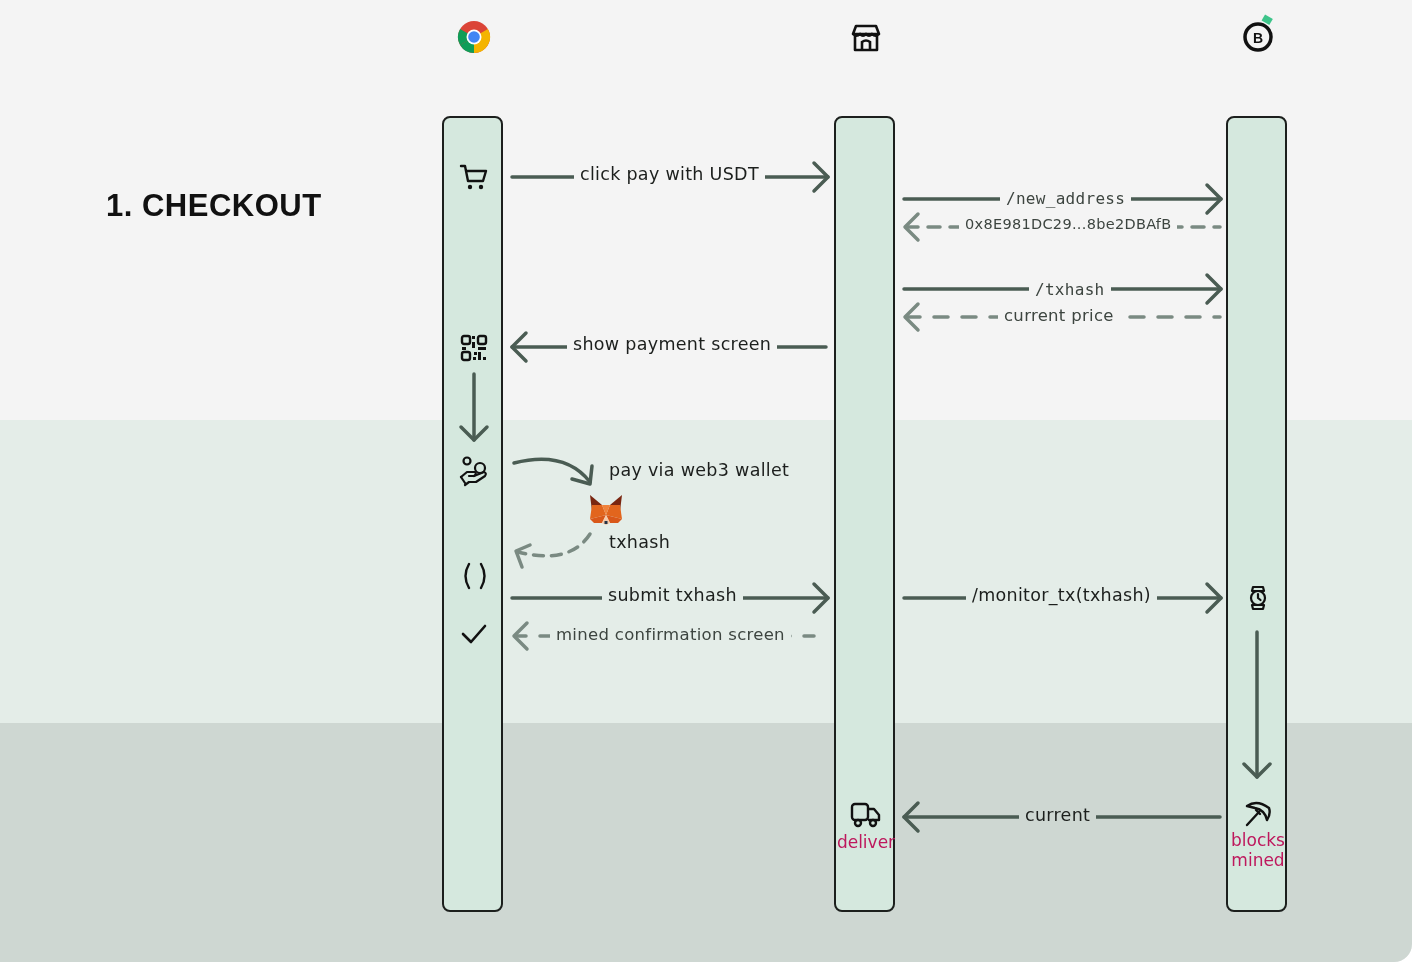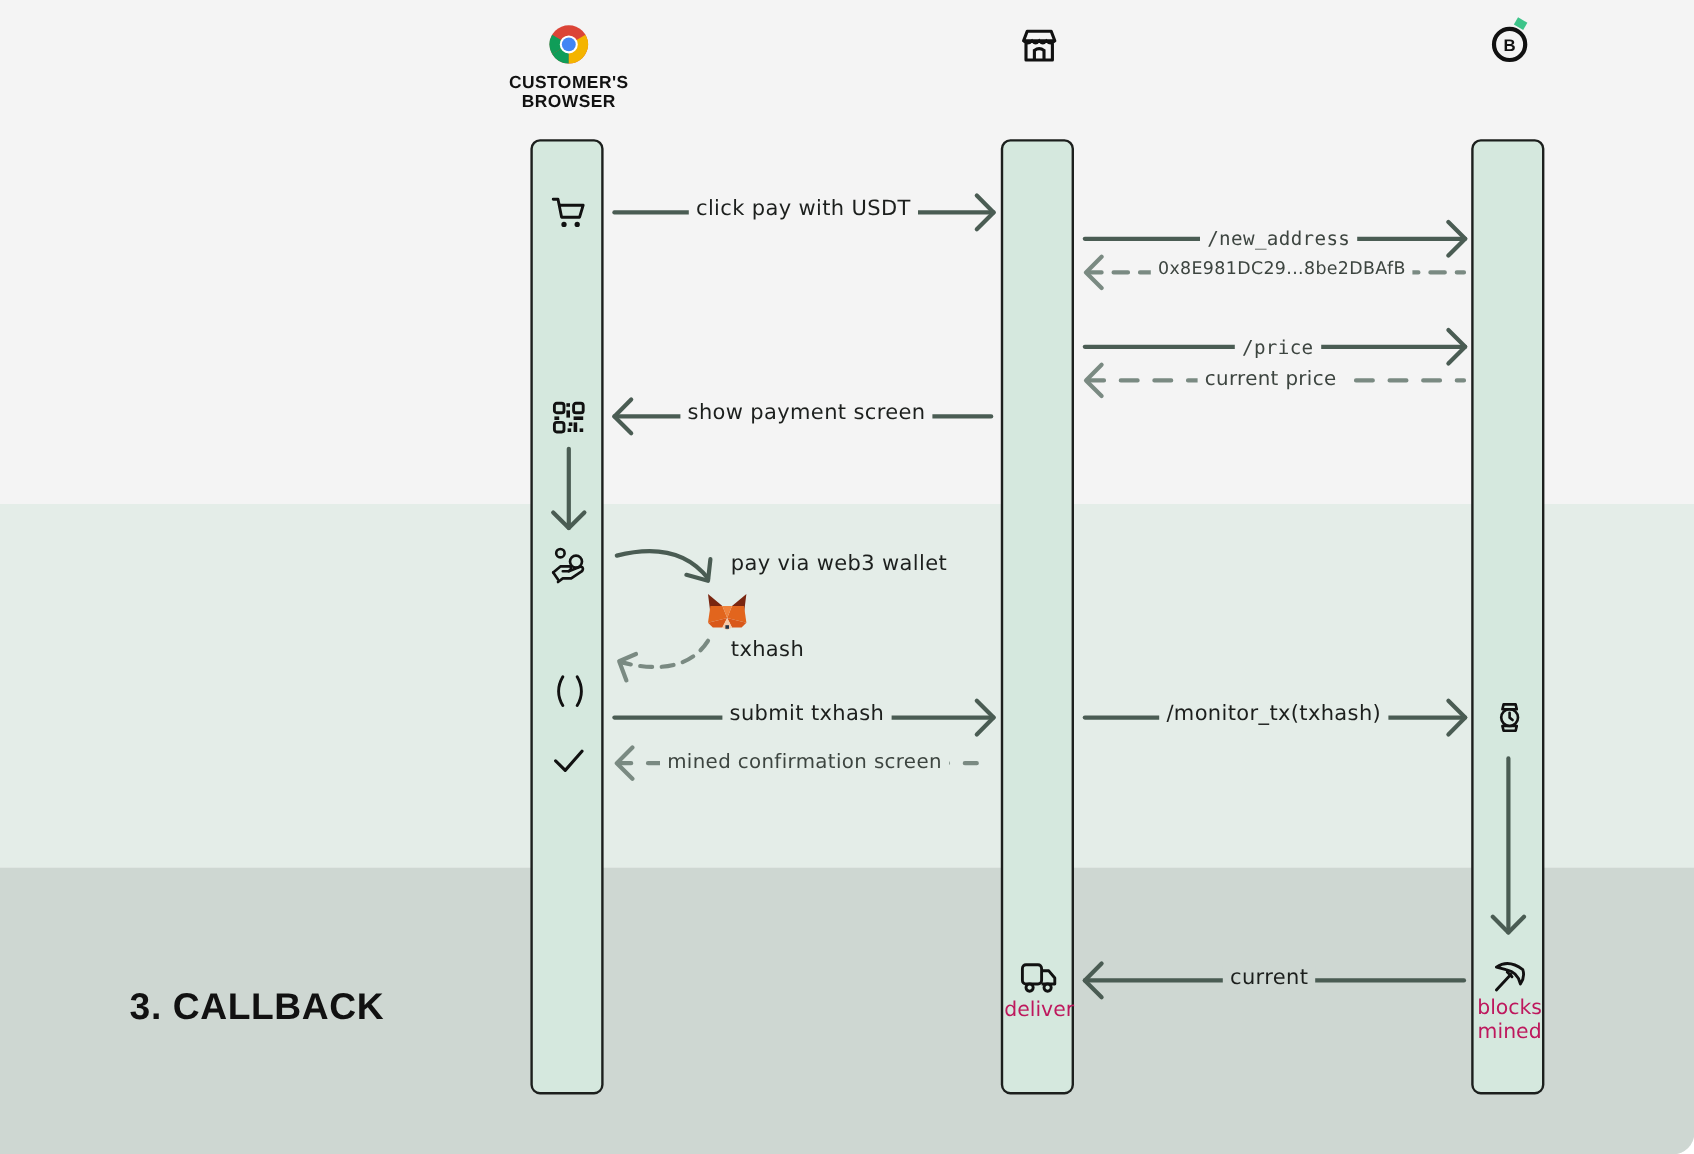--- a/index.html
+++ b/index.html
@@ -24,34 +24,30 @@
   .cap{position:absolute;font-size:17px;color:#be185d;text-align:center;line-height:20px;font-family:"DejaVu Sans",sans-serif;}
 </style>
 </head>
 <body>
 
 <div id="canvas">
   <div class="band band1"></div>
   <div class="band band2"></div>
   <div class="band band3"></div>
 
-  <div class="stage" style="left:108px;top:821px;">3. CALLBACK</div>
+  <div class="stage" style="left:106px;top:188px;">1. CHECKOUT</div>
 
   <svg class="icon" style="left:457px;top:20px;" width="34" height="34" viewBox="0 0 34 34">
     <circle cx="17" cy="17" r="16" fill="#db4437"></circle>
     <path d="M17 17 L3.1 25 A16 16 0 0 0 17 33 Z" fill="#0f9d58"></path>
     <path d="M3.1 25 A16 16 0 0 1 3.1 9 L17 17 Z" fill="#0f9d58"></path>
     <path d="M17 17 L30.9 9 A16 16 0 0 1 17 33 Z" fill="#f4b400"></path>
     <circle cx="17" cy="17" r="7.5" fill="#ffffff"></circle>
     <circle cx="17" cy="17" r="5.8" fill="#4285f4"></circle>
   </svg>
-  <div class="actor-label" style="left:374px;top:61px;">
-    <div>CUSTOMER'S</div>
-    <div>BROWSER</div>
-  </div>
 
   <svg class="icon" style="left:850px;top:22px;" width="32" height="32" viewBox="0 0 32 32">
     <path d="M6 4 H26 L29 12 H3 Z" fill="none" stroke="#111" stroke-width="2.6" stroke-linejoin="round"></path>
     <path d="M3 12 Q6.5 16 10 12 Q13 16 16 12 Q19 16 22 12 Q25.5 16 29 12" fill="none" stroke="#111" stroke-width="2.2"></path>
     <path d="M5 14 V28 H27 V14" fill="none" stroke="#111" stroke-width="2.6" stroke-linejoin="round"></path>
     <path d="M12 28 V20 Q16 17 20 20 V28" fill="none" stroke="#111" stroke-width="2.6"></path>
   </svg>
 
   <svg class="icon" style="left:1240px;top:14px;" width="40" height="40" viewBox="0 0 40 40">
     <rect x="23" y="2" width="9" height="7" fill="#3dc48a" transform="rotate(30 27 5)"></rect>
@@ -108,21 +104,21 @@
       <polyline points="530,545 516,551 522,567"></polyline>
 
       <line x1="516" y1="636" x2="826" y2="636" stroke-dasharray="10 14"></line>
       <polyline points="527,623 514,636 527,649"></polyline>
     </g>
   </svg>
 
   <div class="msg bg1" style="left:574px;top:164px;">click pay with USDT</div>
   <div class="msg mono bg1" style="left:1000px;top:189px;">/new_address</div>
   <div class="msg dim bg1" style="left:959px;top:216px;font-size:14.5px;">0x8E981DC29...8be2DBAfB</div>
-  <div class="msg mono bg1" style="left:1029px;top:280px;">/price</div>
+  <div class="msg mono bg1" style="left:1029px;top:280px;">/txhash</div>
   <div class="msg dim bg1" style="left:998px;top:306px;font-size:16.5px;">current price</div>
   <div class="msg bg1" style="left:567px;top:334px;">show payment screen</div>
   <div class="msg noback" style="left:594px;top:460px;">pay via web3 wallet</div>
   <div class="msg noback" style="left:594px;top:532px;">txhash</div>
   <div class="msg bg2" style="left:602px;top:585px;">submit txhash</div>
   <div class="msg bg2" style="left:966px;top:585px;">/monitor_tx(txhash)</div>
   <div class="msg dim bg2" style="left:550px;top:625px;font-size:16.5px;">mined confirmation screen</div>
   <div class="msg bg3" style="left:1019px;top:805px;">current</div>
 
   <svg class="icon" style="left:459px;top:162px;" width="30" height="30" viewBox="0 0 30 30">

